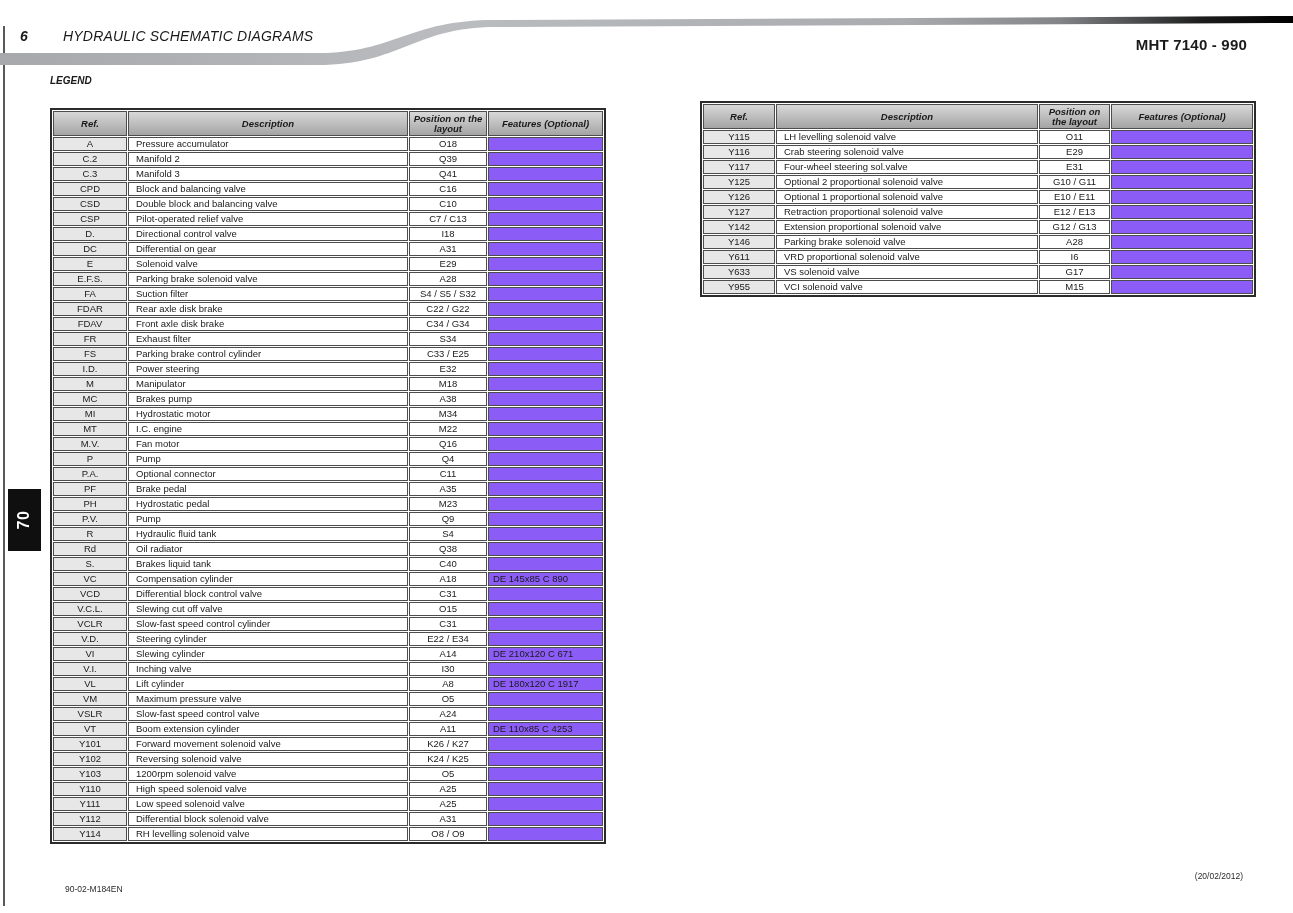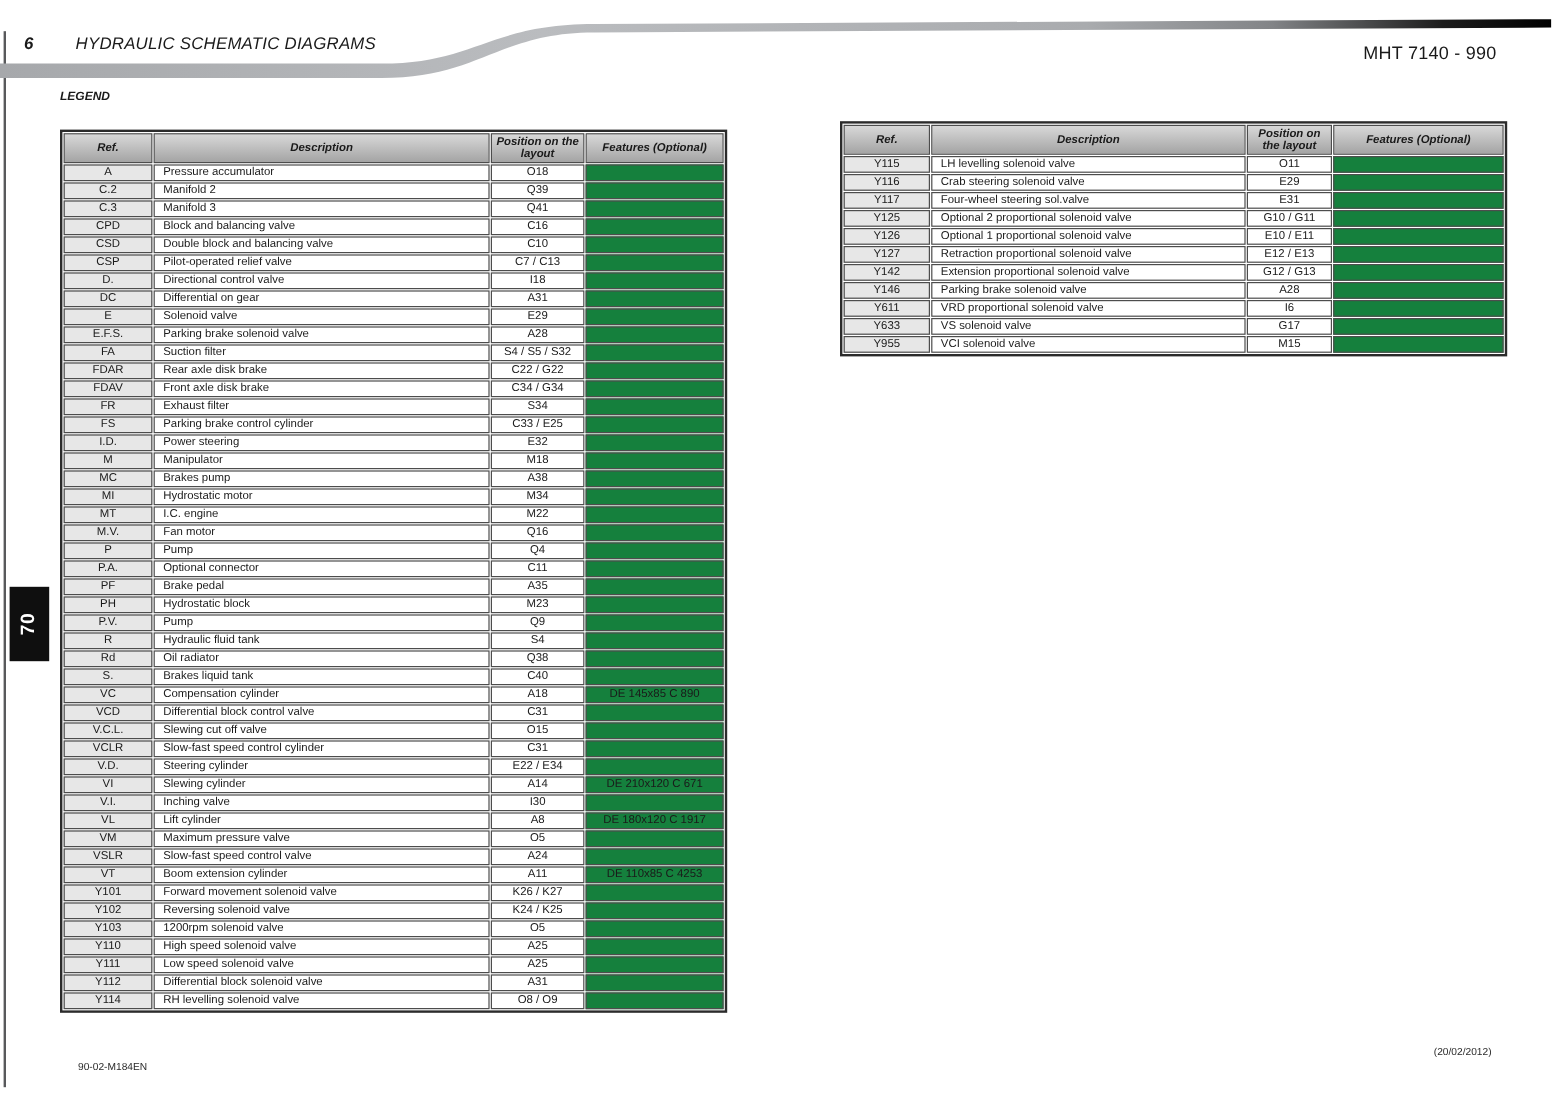--- a/index.html
+++ b/index.html
@@ -5,40 +5,40 @@
   html,body{margin:0;padding:0;background:#ffffff;}
   #page{
     position:relative;width:1293px;height:913px;overflow:hidden;background:#ffffff;
     font-family:"Liberation Sans", sans-serif;color:#1a1a1a;
   }
   
   .edge-rule{position:absolute;left:3px;top:26px;width:2px;height:880px;background:#58595b;}
   
   .chapter-num{position:absolute;left:20px;top:28px;font-size:14px;font-weight:bold;font-style:italic;}
   .chapter-title{position:absolute;left:63px;top:28px;font-size:14px;font-weight:normal;font-style:italic;letter-spacing:.2px;}
-  .model-title{position:absolute;right:46px;top:36px;font-size:15px;font-weight:normal;letter-spacing:.2px;}
+  .model-title{position:absolute;right:46px;top:36px;font-size:15px;font-weight:bold;letter-spacing:.2px;}
   .swoosh{position:absolute;left:0;top:0;}
   .section-heading{position:absolute;left:50px;top:75px;font-size:10px;font-weight:bold;font-style:italic;}
   
   .side-tab{position:absolute;left:8px;top:489px;width:33px;height:62px;background:#0f0f0f;
     display:flex;align-items:center;justify-content:center;}
   .side-tab span{transform:rotate(-90deg);color:#ffffff;font-weight:bold;font-size:16px;letter-spacing:.5px;}
   
   table.legend{border-collapse:separate;border-spacing:1px;table-layout:fixed;
     border:2px solid #2b2b2b;background:#ffffff;position:absolute;}
   #legend-left{left:50px;top:108px;width:547px;}
   #legend-right{left:700px;top:101px;width:547px;}
   table.legend td,table.legend th{border:1px solid #4d4d4d;font-size:9.5px;line-height:1.05;
     overflow:hidden;white-space:nowrap;padding:0 4px;height:12px;}
   table.legend th{font-weight:bold;font-style:italic;text-align:center;white-space:normal;
     background:linear-gradient(#d8d8d8,#a4a4a4);height:23px;padding:0 2px;}
   table.legend td.c-ref{background:#e7e7e7;text-align:center;}
   table.legend td.c-desc{background:#ffffff;text-align:left;padding-left:7px;}
   table.legend td.c-pos{background:#ffffff;text-align:center;}
-  table.legend td.c-feat{background:#15803d;text-align:center;}
+  table.legend td.c-feat{background:#8b5cf6;text-align:left;}
   
   .footer-left{position:absolute;left:65px;top:884px;font-size:8.5px;color:#2a2a2a;}
   .footer-right{position:absolute;right:50px;top:852px;font-size:8.5px;color:#2a2a2a;margin-top:19px;}
 </style>
 </head>
 <body>
 
 <div id="page">
 
   <div class="edge-rule"></div>
@@ -222,21 +222,21 @@
           <td class="c-feat"></td>
         </tr>
         <tr>
           <td class="c-ref">PF</td>
           <td class="c-desc">Brake pedal</td>
           <td class="c-pos">A35</td>
           <td class="c-feat"></td>
         </tr>
         <tr>
           <td class="c-ref">PH</td>
-          <td class="c-desc">Hydrostatic block</td>
+          <td class="c-desc">Hydrostatic pedal</td>
           <td class="c-pos">M23</td>
           <td class="c-feat"></td>
         </tr>
         <tr>
           <td class="c-ref">P.V.</td>
           <td class="c-desc">Pump</td>
           <td class="c-pos">Q9</td>
           <td class="c-feat"></td>
         </tr>
         <tr>

